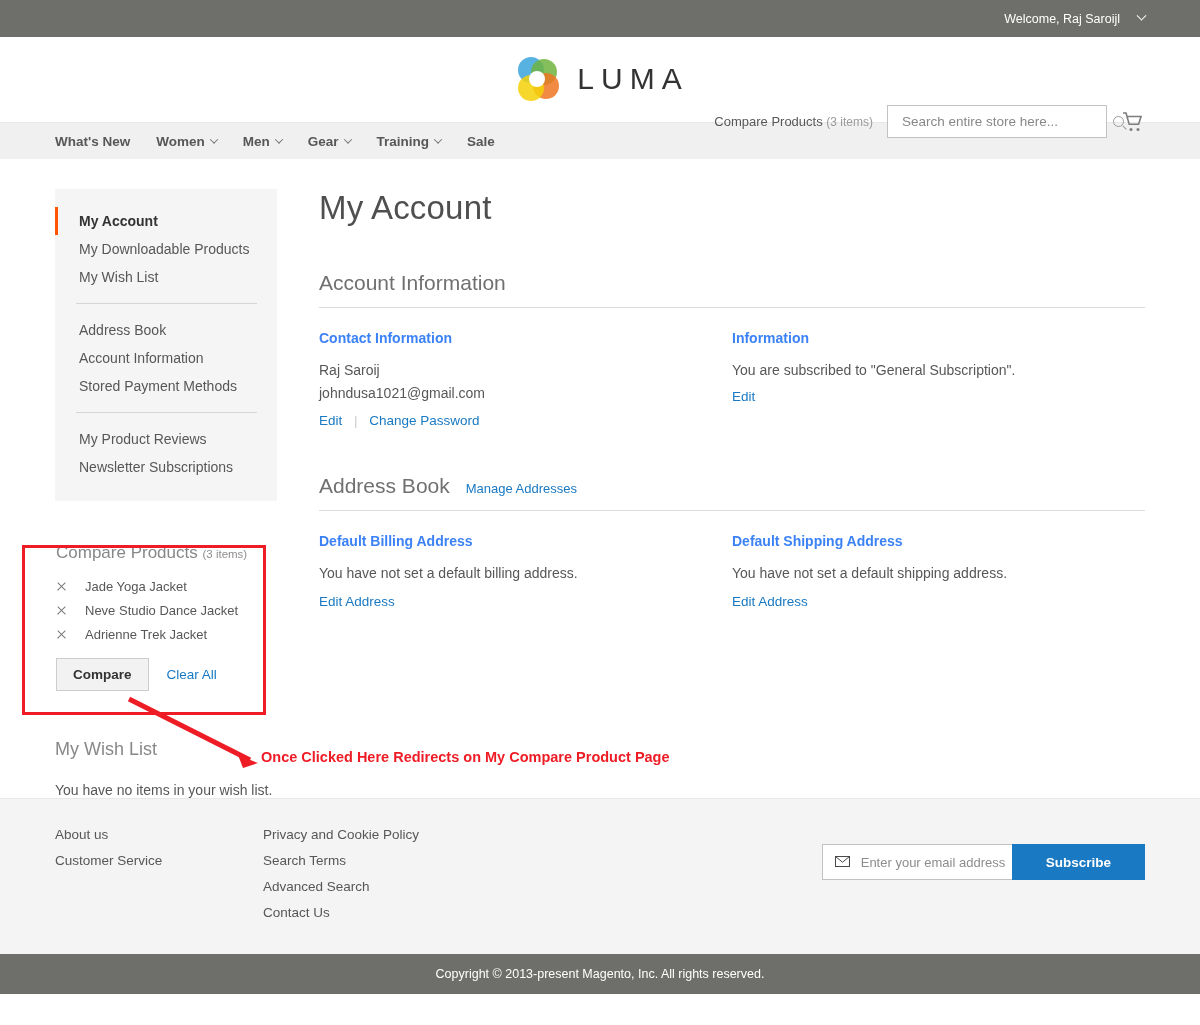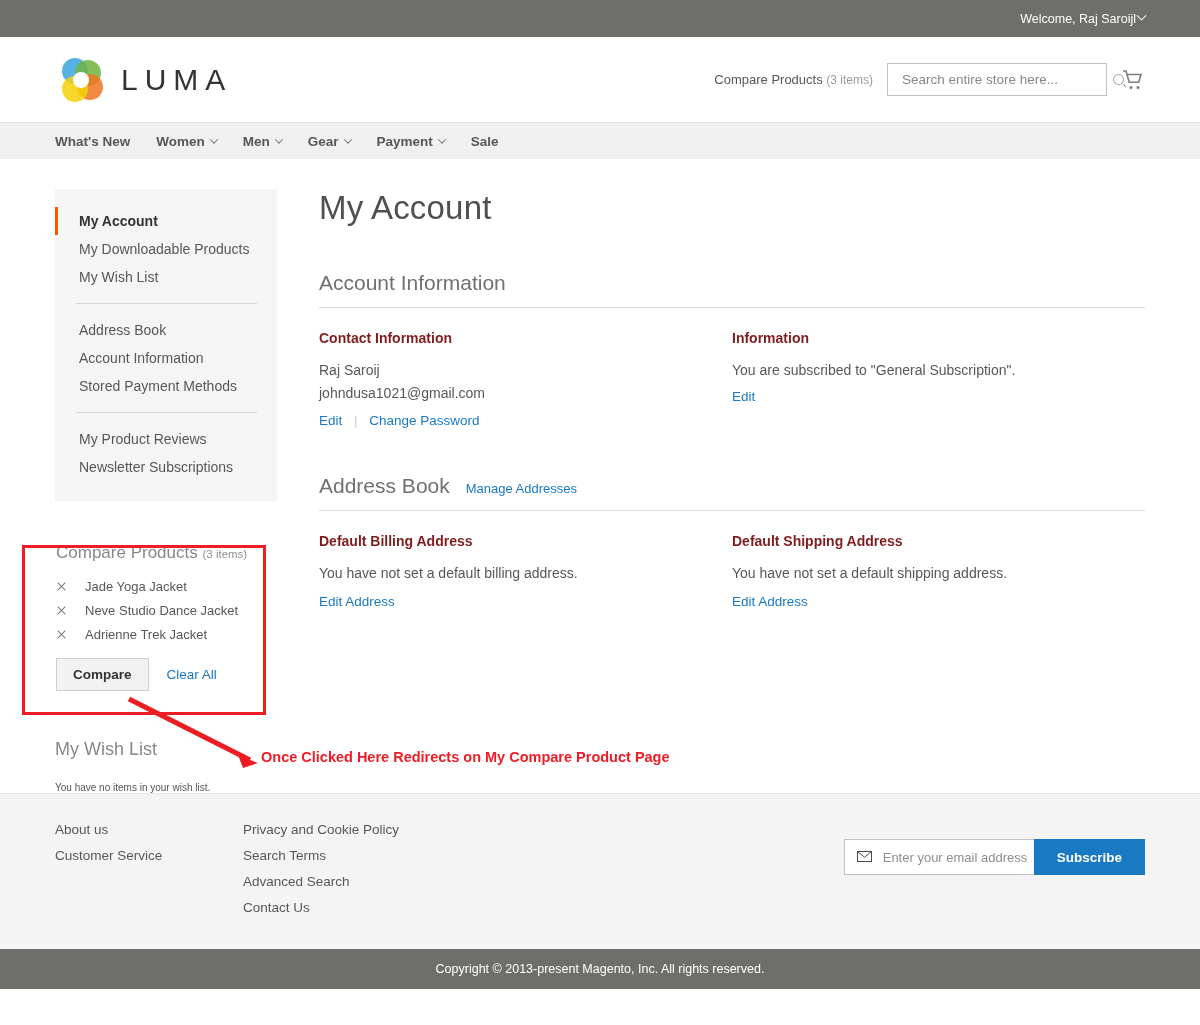--- a/index.html
+++ b/index.html
@@ -22,39 +22,40 @@
     display: flex;
     align-items: center;
     justify-content: flex-end;
     padding-right: 55px;
   }
   .welcome {
     color: #ffffff;
     font-size: 12.5px;
     display: flex;
     align-items: center;
-    gap: 2px;
+    gap: 18px;
     cursor: pointer;
   }
   .chev {
     display: inline-block;
     width: 7px; height: 7px;
     border-right: 1.4px solid #ffffff;
     border-bottom: 1.4px solid #ffffff;
     transform: rotate(45deg) translate(-2px,-2px);
   }
 
   
   .header {
     height: 85px;
     background: #ffffff;
     display: flex;
     align-items: center;
-    padding: 0 55px;
+    padding: 16px 55px;
     position: relative;
+    flex-direction: column;
   }
   .logo-wrap { display: flex; align-items: center; gap: 14px; }
   .logo-mark { width: 52px; height: 52px; position: relative; }
   .logo-text {
     font-size: 30px;
     letter-spacing: 7px;
     color: #333333;
     font-weight: 400;
   }
   .header-right {
@@ -214,21 +215,21 @@
   .link { color: #1979c3; cursor: pointer; font-size: 13.5px; }
 
   
   .wish-block { margin-top: 48px; }
   .wish-title {
     font-size: 18px;
     color: #888888;
     font-weight: 400;
     margin-bottom: 22px;
   }
-  .wish-empty { font-size: 10px; color: #575757; }
+  .wish-empty { font-size: 14px; color: #575757; }
 
   
   .main { flex: 1; padding-left: 42px; padding-top: 0; }
   .page-title {
     font-size: 33px;
     font-weight: 300;
     color: #4f4f4f;
     margin: 0 0 44px 0;
     letter-spacing: .2px;
   }
@@ -242,36 +243,37 @@
     display: flex;
     align-items: baseline;
     gap: 16px;
   }
   .block-title .sub-link { font-size: 13px; color: #1979c3; cursor: pointer; }
   .cols { display: flex; }
   .col { width: 50%; padding-right: 30px; }
   .col h3 {
     font-size: 14px;
     font-weight: bold;
-    color: #7f1d1d;
+    color: #3b82f6;
     margin: 0 0 14px 0;
   }
   .col p { margin: 0 0 3px 0; font-size: 14px; color: #575757; line-height: 1.45; }
   .col .actions { margin-top: 9px; font-size: 13.5px; color: #575757; }
   .col .actions .sep { color: #cccccc; margin: 0 8px; }
   .addr-actions { margin-top: 10px; }
   .spacer-40 { height: 46px; }
 
   
   .footer {
     background: #f4f4f4;
     border-top: 1px solid #e8e8e8;
     padding: 28px 55px 34px 55px;
     display: flex;
     position: relative;
+    gap: 20px;
   }
   .foot-col { display: flex; flex-direction: column; gap: 11px; }
   .foot-col.c1 { width: 188px; }
   .foot-link { font-size: 13.5px; color: #575757; cursor: pointer; }
   .newsletter {
     margin-left: auto;
     display: flex;
     align-items: flex-end;
     height: 36px;
     align-self: flex-start;
@@ -293,21 +295,21 @@
     font-size: 13px; color: #575757;
     font-family: "Liberation Sans", sans-serif;
     background: transparent;
   }
   .nl-input input::placeholder { color: #8d8d8d; }
   .btn-subscribe {
     background: #1979c3;
     color: #ffffff;
     border: 0;
     height: 36px;
-    padding: 0 23px;
+    padding: 0 34px;
     font-size: 13.5px;
     font-weight: bold;
     cursor: pointer;
     font-family: "Liberation Sans", sans-serif;
   }
   .copyright {
     background: #6e6e6a;
     color: #ffffff;
     font-size: 12.5px;
     text-align: center;
@@ -396,21 +398,21 @@
   </div>
   <div class="nav-item">
     <span>Men</span>
     <span class="nav-chev"></span>
   </div>
   <div class="nav-item">
     <span>Gear</span>
     <span class="nav-chev"></span>
   </div>
   <div class="nav-item">
-    <span>Payment</span>
+    <span>Training</span>
     <span class="nav-chev"></span>
   </div>
   <div class="nav-item">
     <span>Sale</span>
   </div>
 </div>
 
 <div class="page">
 
   <div class="sidebar">

